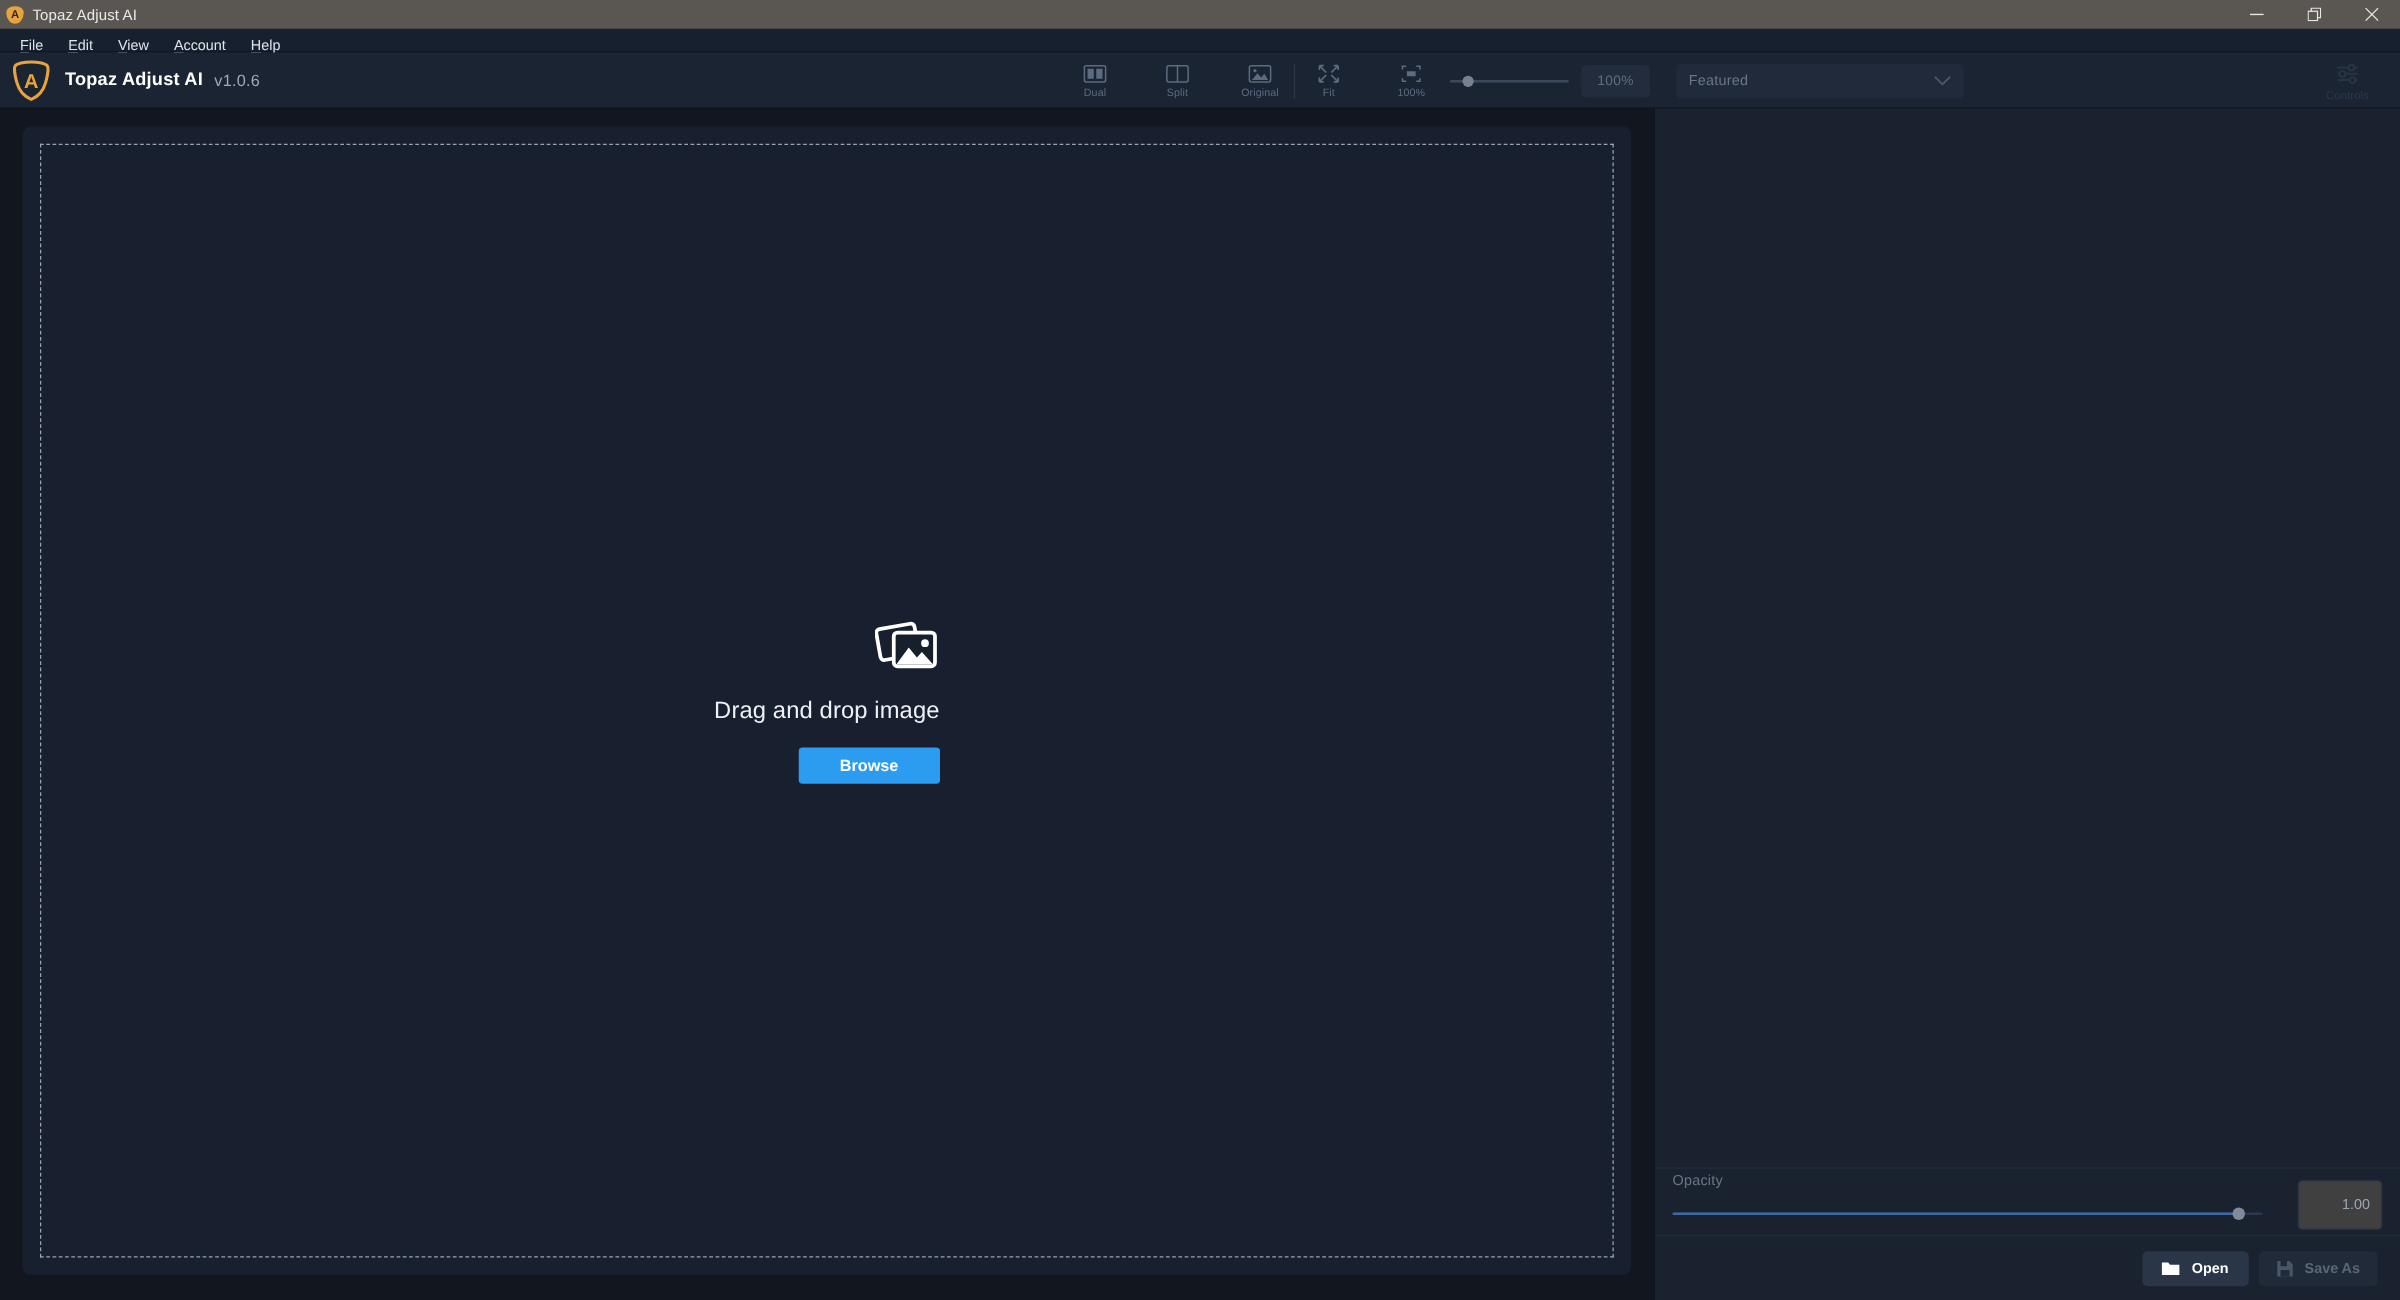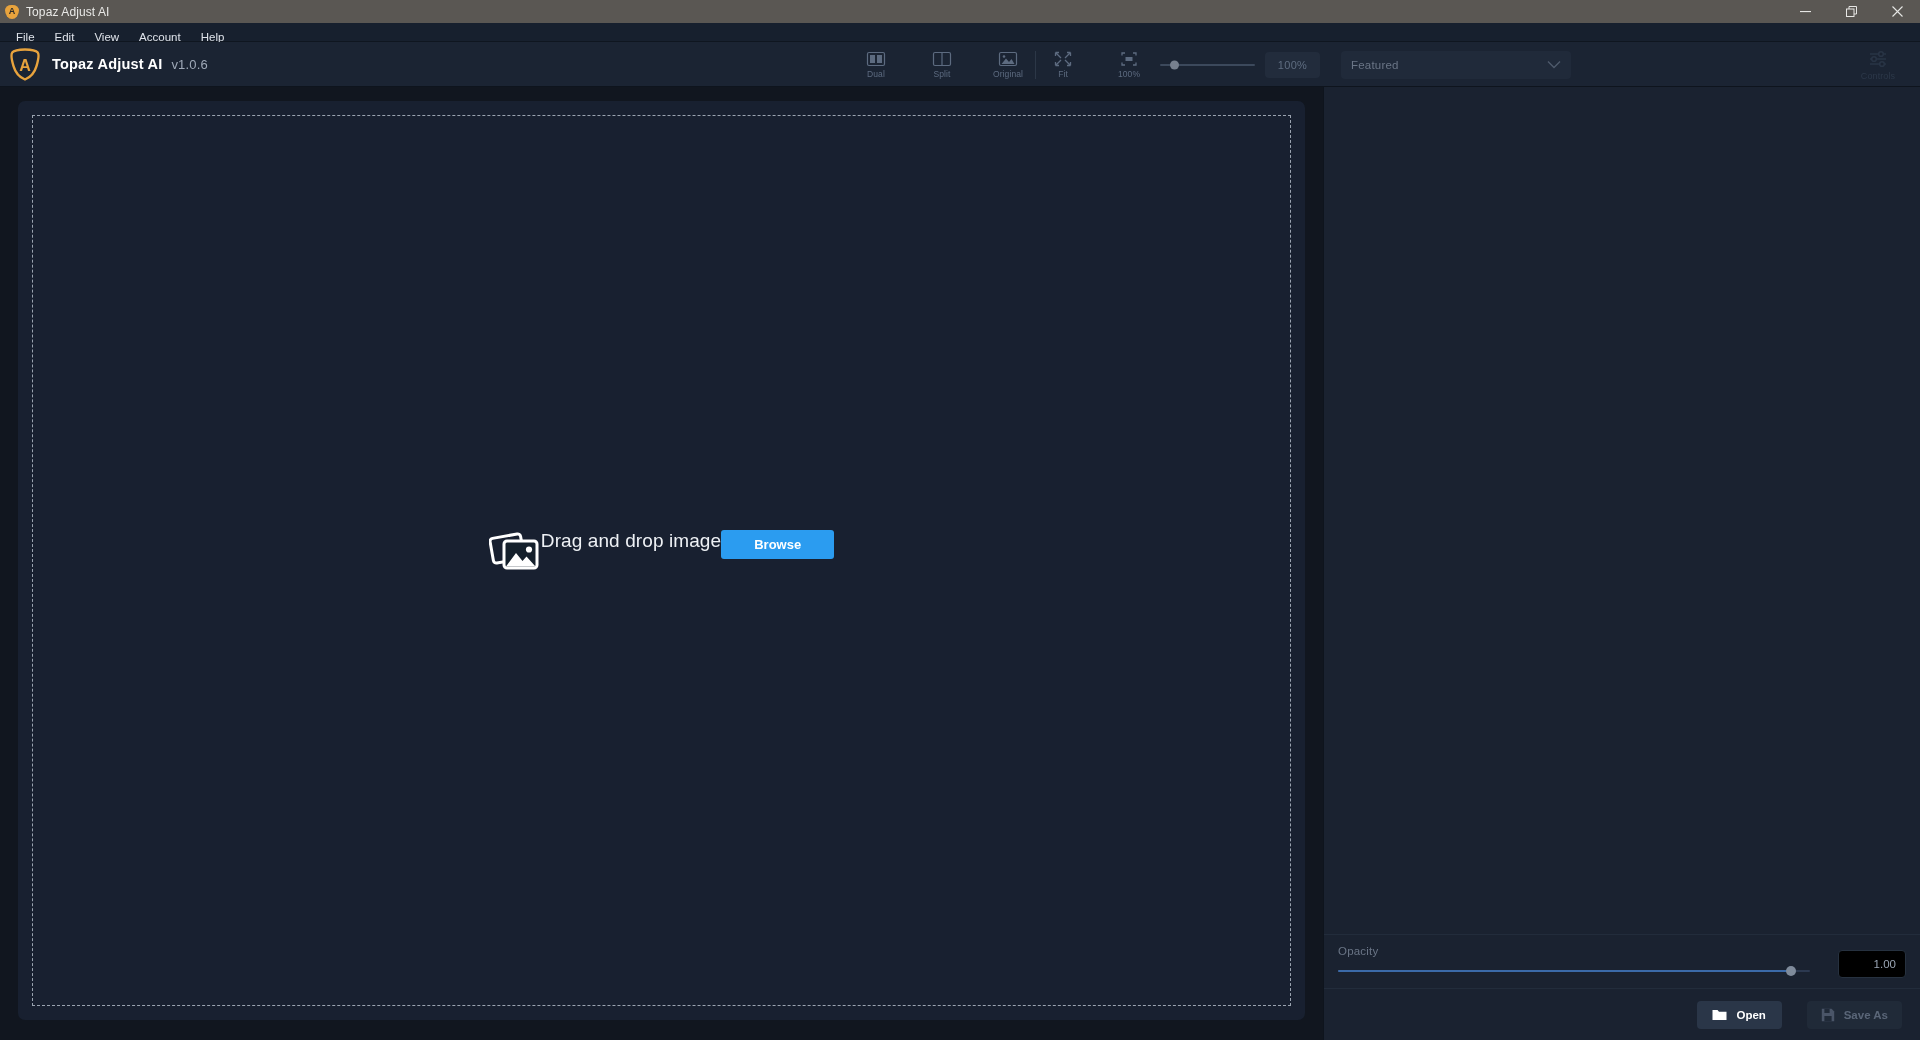--- a/index.html
+++ b/index.html
@@ -155,21 +155,21 @@
     align-items: center;
     justify-content: center;
     padding: 14px;
   }
   .dropzone {
     flex: 1; height: 100%;
     border: 1px dashed #9aa3b0;
     display: flex; flex-direction: column;
     align-items: center; justify-content: center;
   }
-  .dz-inner { display: flex; flex-direction: row; align-items: flex-start; }
+  .dz-inner { display: flex; flex-direction: column; align-items: flex-end; }
   .dz-icon { margin-bottom: 14px; }
   .dz-text {
     font-size: 19px; color: #eef1f5; font-weight: normal;
     letter-spacing: .1px;
     margin-bottom: 18px;
   }
   .dz-btn {
     background: #2b9cf0;
     color: #ffffff;
     border: none;
@@ -249,36 +249,36 @@
     position: absolute; left: 0; top: 50%; transform: translateY(-50%);
     height: 2px; width: 96%; background: #3b6aa8; border-radius: 2px;
   }
   .op-thumb {
     position: absolute; left: 96%; top: 50%;
     transform: translate(-50%,-50%);
     width: 10px; height: 10px; border-radius: 50%;
     background: #7f8b9b;
   }
   .op-value {
-    width: 68px; height: 28px;
+    width: 68px; height: 40px;
     margin-left: 28px; margin-top: -14px;
-    background: #000000;
+    background: #404040;
     border: 1px solid #26313f;
     border-radius: 4px;
     display: flex; align-items: center; justify-content: flex-end;
     padding-right: 9px;
   }
   .op-value span { font-size: 11.5px; color: #9aa5b4; }
 
   .action-row {
     height: 52px;
     border-top: 1px solid #222c3b;
     display: flex; align-items: center; justify-content: flex-end;
     padding-right: 18px;
-    gap: 25px;
+    gap: 8px;
   }
   .act-btn {
     height: 28px;
     min-width: 85px;
     border-radius: 4px;
     display: flex; align-items: center; justify-content: center;
     gap: 9px;
     padding: 0 14px;
     cursor: pointer;
   }

